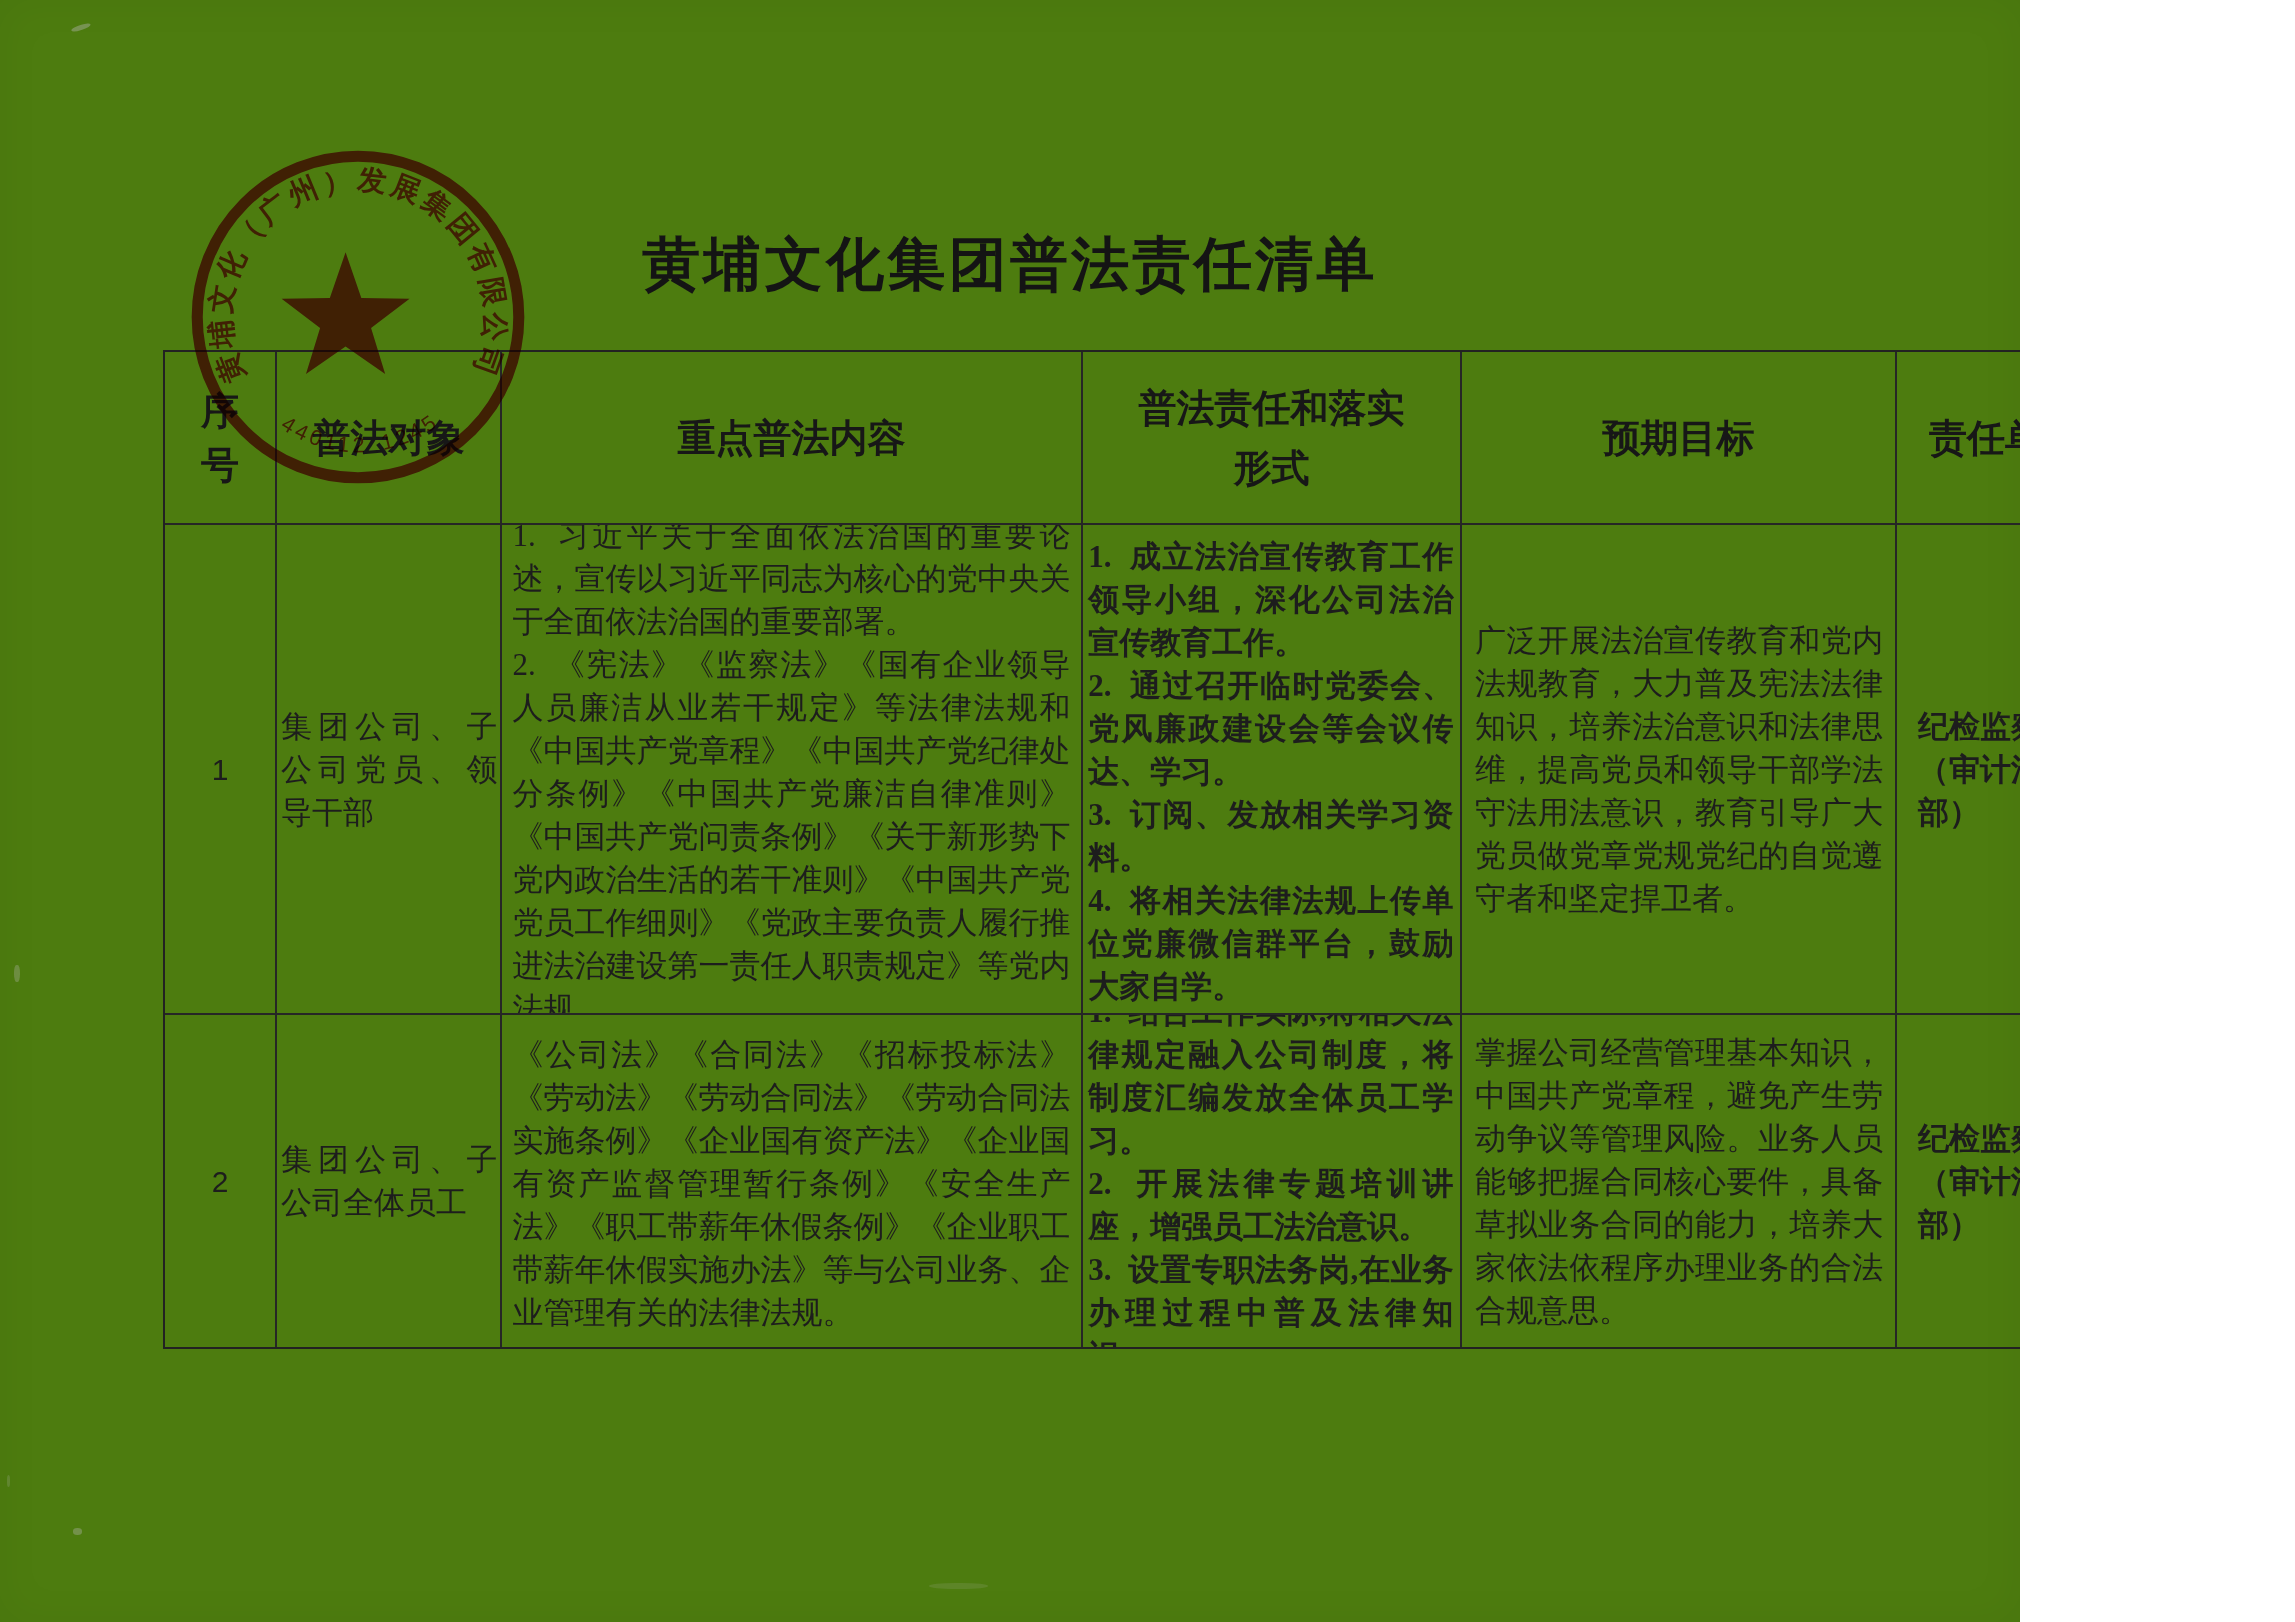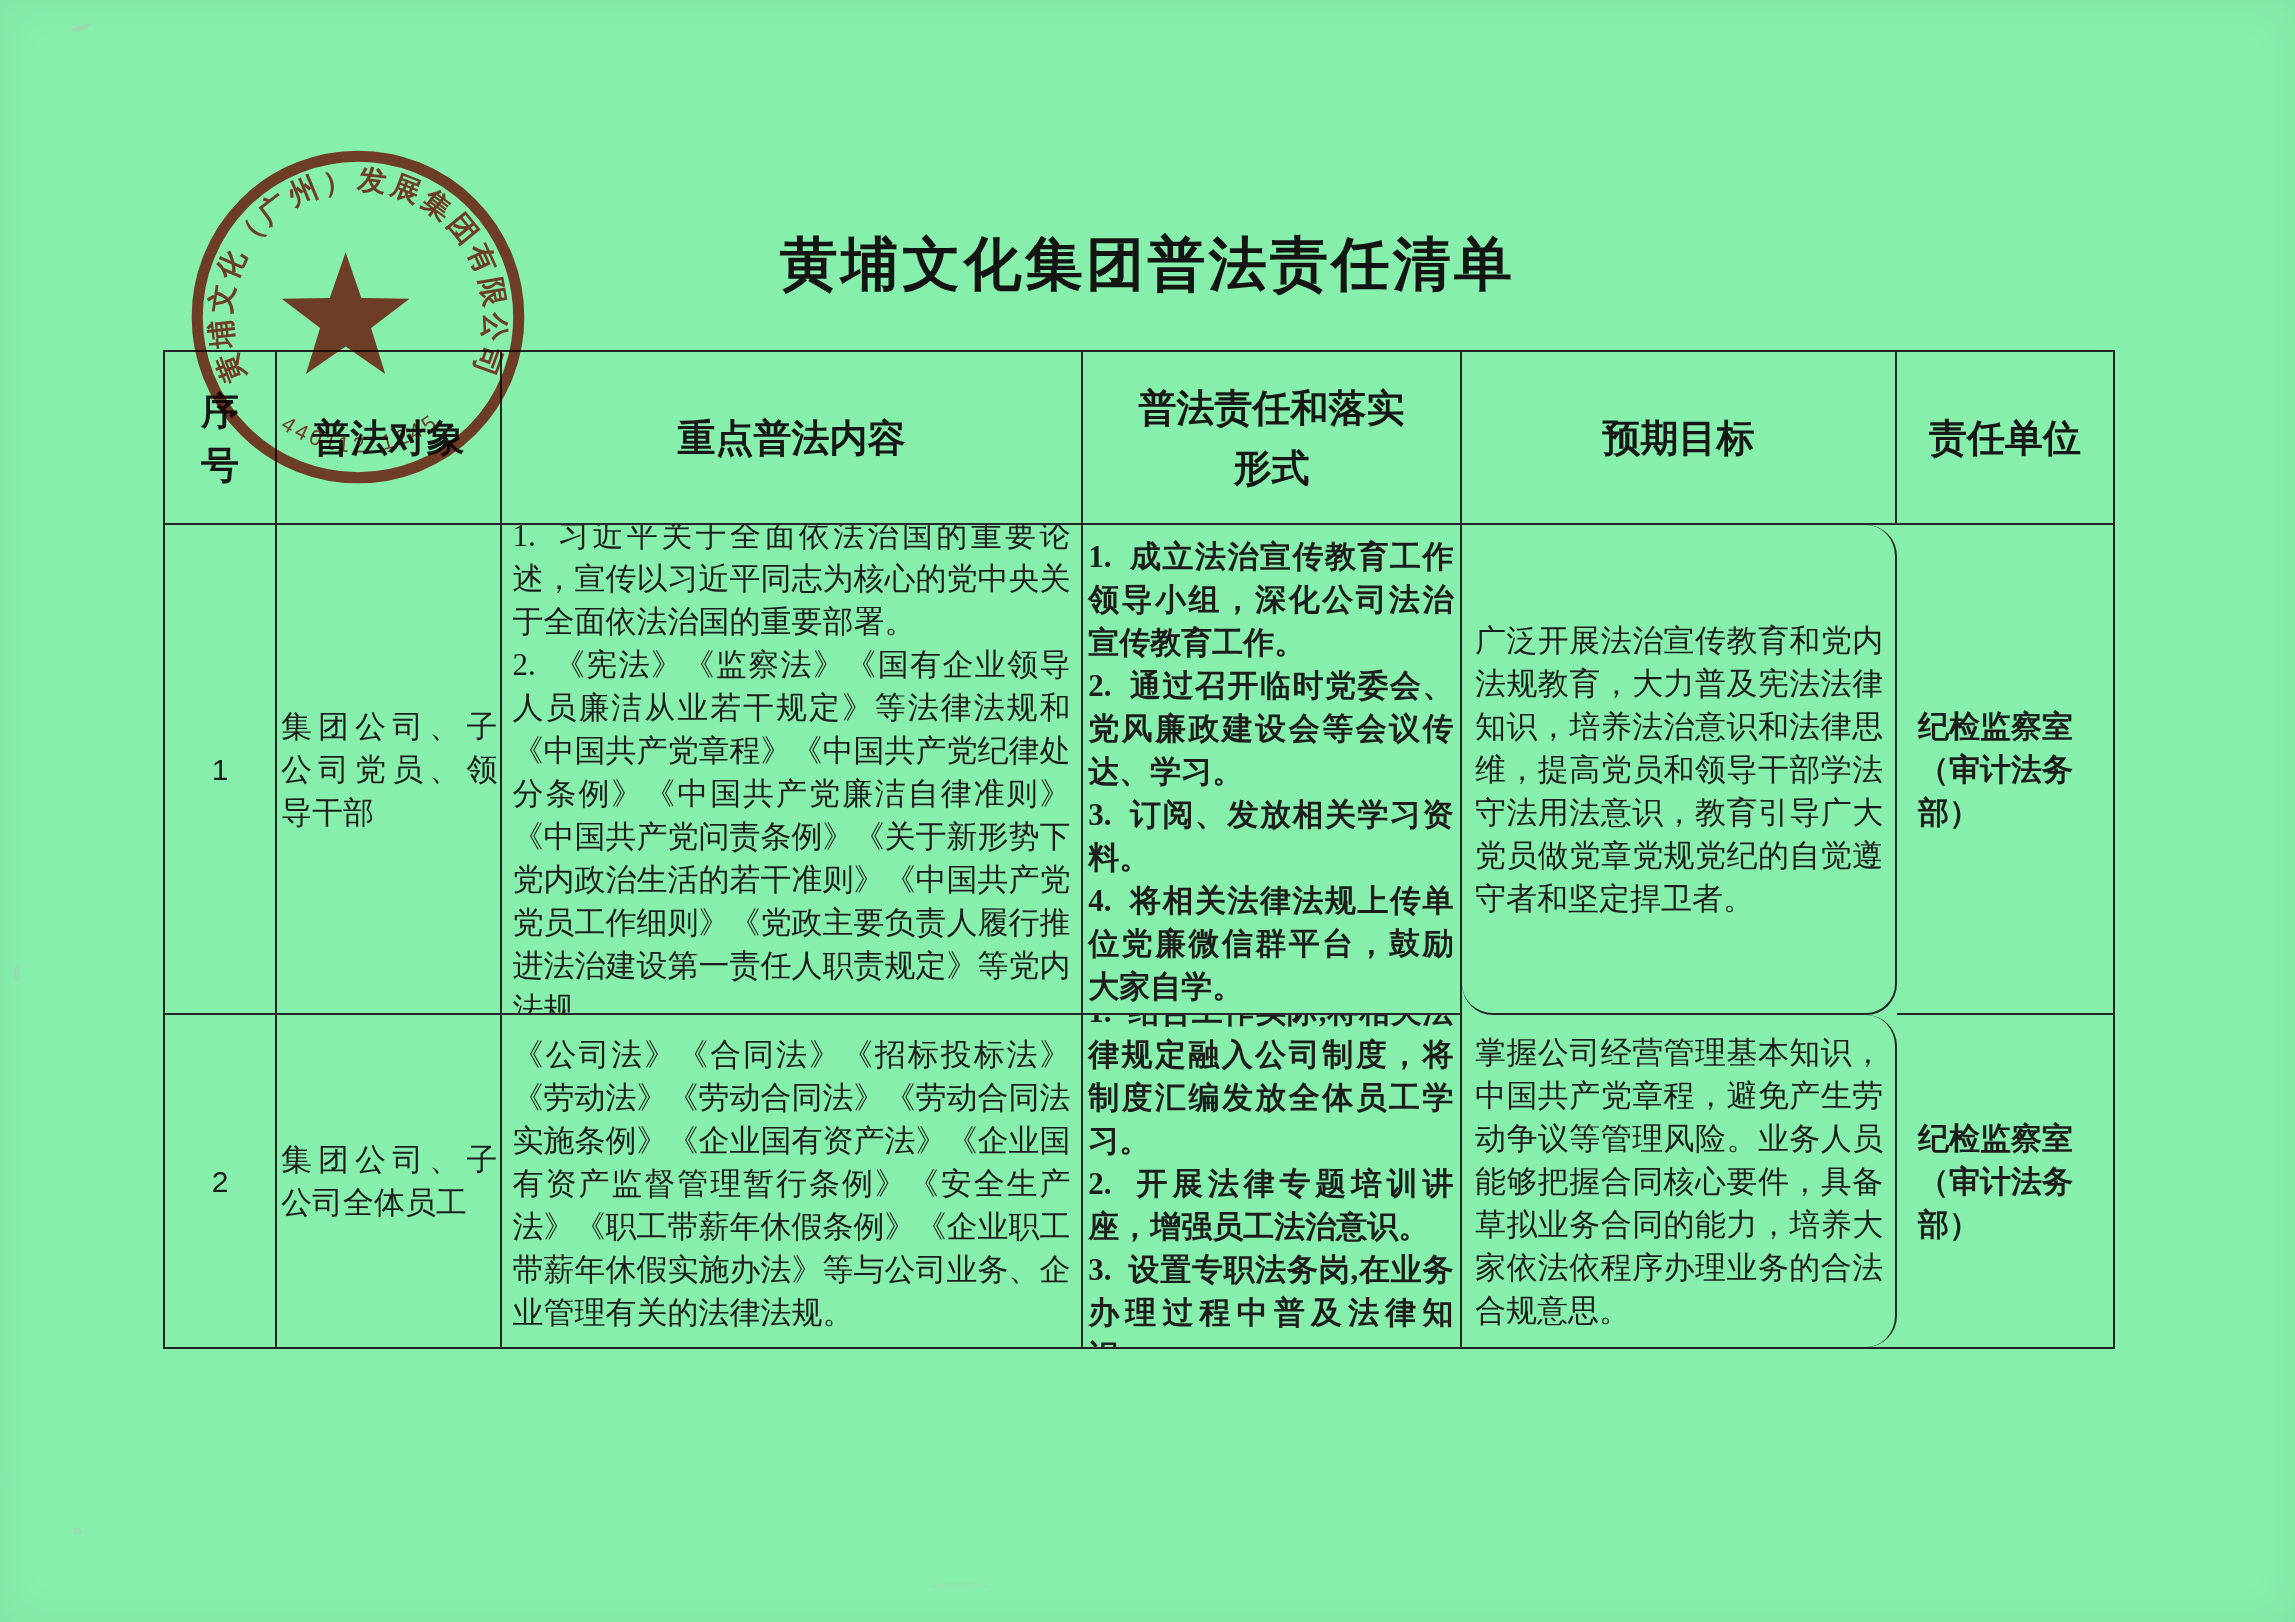--- a/index.html
+++ b/index.html
@@ -1,19 +1,19 @@
 <!DOCTYPE html>
 <html style="font-size:10.5px"><head>
 <meta charset="utf-8">
 <style>
   html,body{margin:0;padding:0;background:#ffffff;}
   .page{
     position:relative;
-    width:2295px;height:1623px;
-    background:#86efac;
+    width:2020px;height:1623px;
+    background:#4d7c0f;
     overflow:hidden;
     font-family:"Liberation Serif", serif;
     color:#1d1d1d;
     box-shadow: inset 0 0 46px rgba(0,0,0,0.05);
   }
   
   .doc-title{
     position:absolute;top:226px;left:0;width:100%;
     text-align:center;
     font-size:58px;font-weight:bold;
@@ -47,21 +47,21 @@
   }
   .th .stack{display:inline-block;width:1.05em;line-height:54px;word-break:break-all;}
   .vc{display:flex;flex-direction:column;justify-content:center;}
   .body-text{font-size:31px;line-height:43px;}
   .cell p{margin:0;text-align:justify;white-space:pre-wrap;word-break:break-all;}
   .c-index{display:flex;align-items:center;justify-content:center;
     font-family:"Liberation Sans", sans-serif;font-size:30px;}
   .c-target{padding:0 2.6px 0 3.9px;}
   .c-content{padding:5.2px 10.5px 0 10.5px;}
   .c-form{padding:5.2px 6.5px 0 5.2px;font-weight:bold;}
-  .c-goal{padding:0 11.8px 0 13px;border-radius:31px;}
+  .c-goal{padding:0 11.8px 0 13px;}
   .c-unit{align-items:center;font-weight:bold;}
   .c-unit .unit-block{width:174px;text-align:left;margin:0;}
   
   .seal{
     position:absolute;left:175px;top:134px;
     mix-blend-mode:multiply;
     opacity:0.93;
     filter:blur(0.4px);
   }
   .seal-name-text{font-size:44px;font-weight:bold;letter-spacing:6px;

